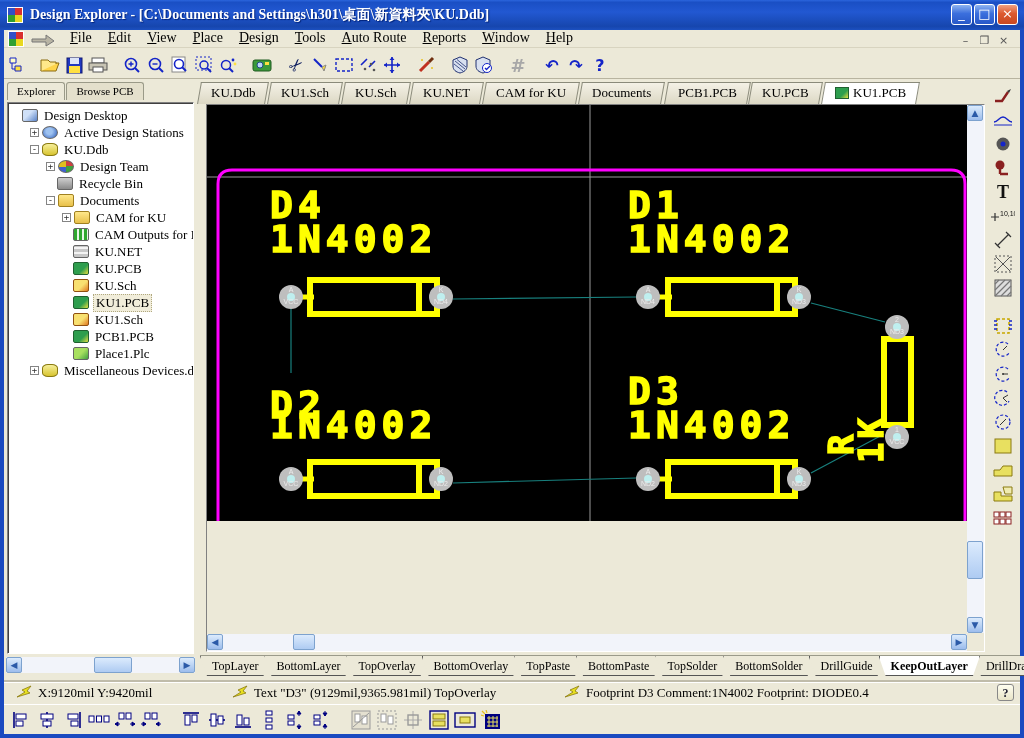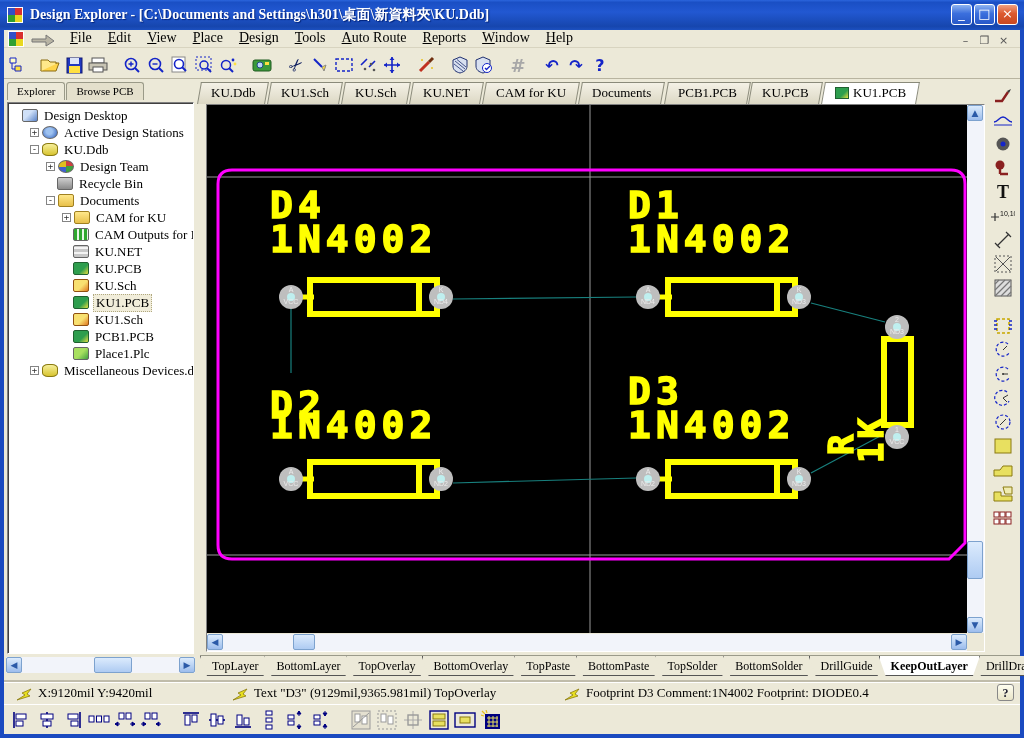--- a/index.html
+++ b/index.html
@@ -72,21 +72,21 @@
   #doc-tabs{position:absolute;left:199px;top:81px;width:821px;height:23px;display:flex;align-items:flex-end;}
   .dtab{border:1px solid #8a8a7a;border-bottom:none;background:linear-gradient(180deg,#f4f1e6,#dcd8c4);
     font-size:13px;padding:2px 11px 3px;margin-right:2px;transform:skewX(-10deg);}
   .dtab > span{display:inline-block;transform:skewX(10deg);}
   .dtab.active{background:#fff;font-weight:normal;display:flex;align-items:center;gap:4px;}
   .dtab.active .dicon{width:14px;height:12px;transform:skewX(10deg);
     background:linear-gradient(135deg,#2e9e4e 60%,#e8e040);border:1px solid #206030;}
   
   #canvas-frame{position:absolute;left:206px;top:104px;width:779px;height:548px;
     border:1px solid #808080;border-right-color:#fff;border-bottom-color:#fff;background:#ECE9D8;}
-  #canvas{position:absolute;left:0px;top:0px;width:760px;height:528px;background:#000;overflow:hidden;}
+  #canvas{position:absolute;left:0px;top:0px;width:760px;height:416px;background:#000;overflow:hidden;}
   #vscroll{position:absolute;right:0;top:0;width:17px;height:528px;background:#f2f4fa;}
   #hscroll{position:absolute;left:0;bottom:0;width:760px;height:17px;background:#f2f4fa;}
   .pcb-label{position:absolute;color:#FFFF00;font-family:"DejaVu Sans Mono",monospace;
     font-weight:bold;font-size:38px;line-height:33px;letter-spacing:5px;-webkit-text-stroke:1.5px #FFFF00;white-space:nowrap;}
   .vtext{position:absolute;writing-mode:vertical-rl;transform:rotate(180deg);
     color:#FFFF00;font-family:"DejaVu Sans Mono",monospace;font-weight:bold;font-size:34px;
     letter-spacing:4px;-webkit-text-stroke:1.5px #FFFF00;}
   .padtxt{position:absolute;width:36px;text-align:center;color:#ececec;
     font-family:"Liberation Sans",sans-serif;font-size:7px;line-height:7px;}
   
@@ -97,21 +97,21 @@
     background:#ECE9D8;box-shadow:inset 1px 0 0 #555,inset -1px 0 0 #555,inset 0 -1px 0 #555;}
   .ltab.active{background:#fff;font-weight:bold;z-index:2;}
   
   #right-toolbar{position:absolute;left:988px;top:84px;width:30px;height:446px;
     display:flex;flex-direction:column;align-items:center;}
   .rt-ic{width:24px;height:24px;display:flex;align-items:center;justify-content:center;
     font-family:"DejaVu Sans",sans-serif;flex:none;}
   
   #statusbar{position:absolute;left:4px;top:682px;width:1016px;height:21px;background:#ECE9D8;
     border-top:1px solid #fff;box-shadow:0 -2px 0 #c0bcaa;font-size:13px;}
-  .st-item{position:absolute;top:2px;display:flex;align-items:flex-end;gap:6px;white-space:nowrap;}
+  .st-item{position:absolute;top:2px;display:flex;align-items:flex-start;gap:6px;white-space:nowrap;}
   #help-btn{position:absolute;right:6px;top:1px;width:17px;height:17px;border:1px solid #888;
     border-radius:3px;background:linear-gradient(180deg,#fffef0,#e8e4c8);text-align:center;
     font-weight:bold;color:#223;line-height:16px;font-size:12px;}
   
   #bottombar{position:absolute;left:4px;top:704px;width:1016px;height:30px;background:#ECE9D8;
     border-top:1px solid #fff;display:flex;align-items:center;padding-left:4px;}
   .bb-ic{width:26px;height:24px;display:flex;align-items:center;justify-content:center;flex:none;}
   .bb-sep{width:14px;}
   svg{display:block;}
 </style>

